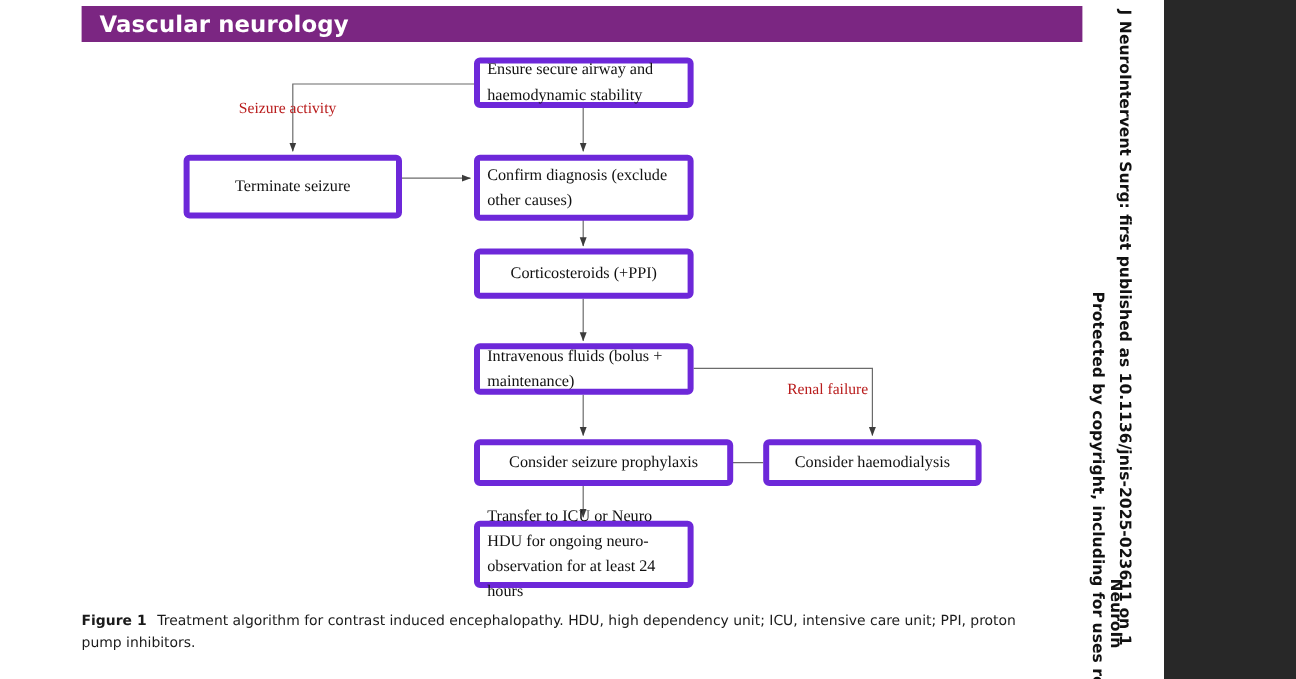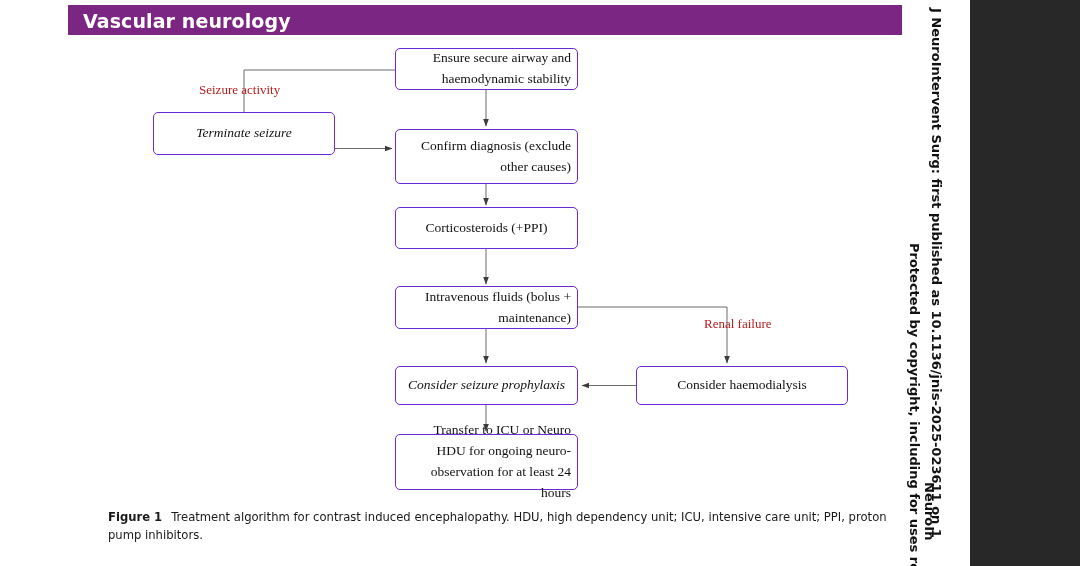--- a/index.html
+++ b/index.html
@@ -62,27 +62,27 @@
     width: 970px;
     height: 505px;
   }
   #flow-svg {
     position: absolute;
     left: 0; top: 0;
   }
   .node {
     position: absolute;
     box-sizing: border-box;
-    border: 1px solid #6d28d9;
+    border: 5px solid #6d28d9;
     border-radius: 5px;
     background: #ffffff;
     display: flex;
     align-items: center;
     justify-content: center;
-    text-align: right;
+    text-align: left;
     font-family: "Liberation Serif", serif;
     font-size: 13.5px;
     color: #111111;
     line-height: 1.55;
     padding: 2px 6px;
   }
   .edge-label {
     position: absolute;
     font-family: "Liberation Serif", serif;
     font-size: 13px;
@@ -93,21 +93,20 @@
   
   #figure-caption {
     position: absolute;
     left: 68px;
     top: 509px;
     width: 800px;
     font-family: "DejaVu Sans", sans-serif;
     font-size: 11.6px;
     color: #1a1a1a;
     line-height: 1.55;
-    margin-left: 40px;
   }
   #figure-caption .fig-label {
     font-weight: bold;
     margin-right: 9px;
   }
 
   
   .vline {
     position: absolute;
     transform-origin: 0 0;
@@ -153,37 +152,37 @@
         <path d="M486,329 L486,363" marker-end="url(#arrow)"></path>
 
         <path d="M636,385.5 L582,385.5" marker-end="url(#arrow)"></path>
 
         <path d="M486,405 L486,431" marker-end="url(#arrow)"></path>
       </g>
     </svg>
 
     <div class="node" style="left:395px; top:48px; width:183px; height:42px;">Ensure secure airway and haemodynamic stability</div>
 
-    <div class="node" style="left:153px; top:112px; width:182px; height:43px;font-style:italic;">Terminate seizure</div>
+    <div class="node" style="left:153px; top:129px; width:182px; height:53px;">Terminate seizure</div>
 
     <div class="node" style="left:395px; top:129px; width:183px; height:55px;">Confirm diagnosis (exclude other causes)</div>
 
     <div class="node" style="left:395px; top:207px; width:183px; height:42px;">Corticosteroids (+PPI)</div>
 
     <div class="node" style="left:395px; top:286px; width:183px; height:43px;">Intravenous fluids (bolus + maintenance)</div>
 
-    <div class="node" style="left:395px; top:366px; width:183px; height:39px;font-style:italic;">Consider seizure prophylaxis</div>
+    <div class="node" style="left:395px; top:366px; width:216px; height:39px;">Consider seizure prophylaxis</div>
 
-    <div class="node" style="left:636px; top:366px; width:212px; height:39px;">Consider haemodialysis</div>
+    <div class="node" style="left:636px; top:366px; width:182px; height:39px;">Consider haemodialysis</div>
 
     <div class="node" style="left:395px; top:434px; width:183px; height:56px;">Transfer to ICU or Neuro HDU for ongoing neuro-observation for at least 24 hours</div>
 
     <div class="edge-label" style="left:199px; top:82px;">Seizure activity</div>
 
-    <div class="edge-label" style="left:704px; top:316px;">Renal failure</div>
+    <div class="edge-label" style="left:656px; top:316px;">Renal failure</div>
   </div>
 
   <div id="figure-caption">
     <span class="fig-label">Figure 1</span><span>Treatment algorithm for contrast induced encephalopathy. HDU, high dependency unit; ICU, intensive care unit; PPI, proton pump inhibitors.</span>
   </div>
 
   <div class="vline" style="left:944px; top:8px;">J NeuroIntervent Surg: first published as 10.1136/jnis-2025-023611 on 1</div>
 
   <div class="vline" style="left:922px; top:243px;">Protected by copyright, including for uses relate</div>
 

